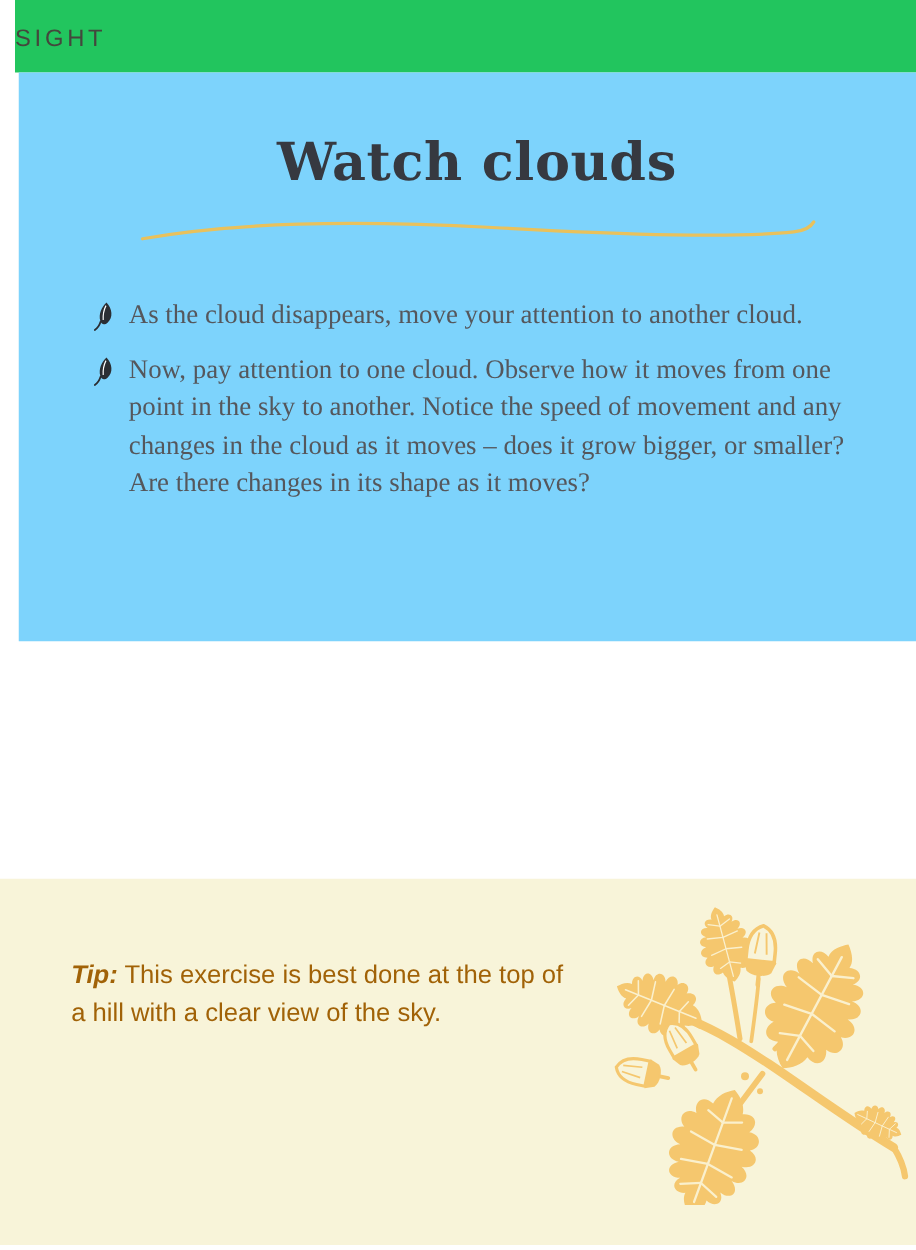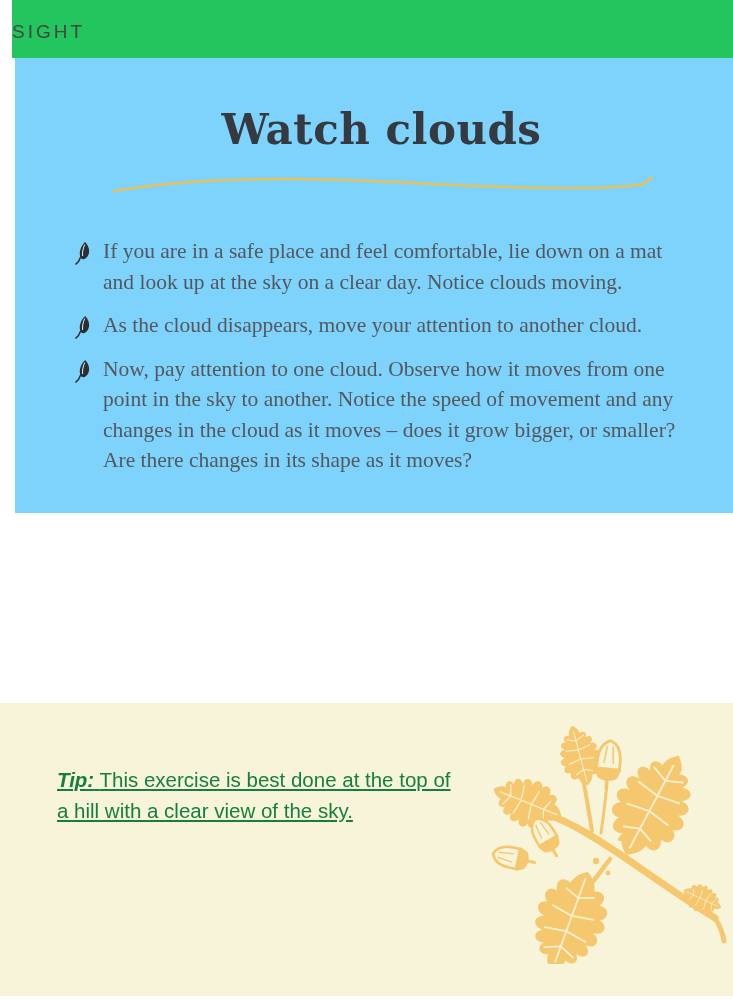--- a/index.html
+++ b/index.html
@@ -66,22 +66,21 @@
   .band-bottom{
     position:absolute;left:0;top:703px;width:733px;height:293px;
     background:#f8f4d9;
     overflow:hidden;
   }
   .tip{
     position:absolute;left:57px;top:40px;
     width:402px;
     font-family:"Liberation Sans", sans-serif;
     font-size:20.5px;line-height:31px;
-    color:#15803d;
-    text-decoration:underline;
+    color:#a16207;
   }
   .tip-label{font-style:italic;font-weight:700;}
   .oak-illustration{
     position:absolute;left:480px;top:8px;
     width:250px;height:253px;
   }
 </style>
 </head>
 <body>
 
@@ -94,28 +93,20 @@
   <main class="main">
     <h1 class="title">
       <span>Watch clouds</span><br>
     </h1>
 
     <svg class="squiggle-wrap" viewBox="0 0 545 26" aria-hidden="true">
       <path d="M5,17 C80,4 170,2 285,8 C395,14 478,16.5 526,11.5 C535,10.5 539.5,8 542,3.5" fill="none" stroke="#e9c15c" stroke-width="2.6" stroke-linecap="round"></path>
     </svg>
 
     <ul class="bullet-list">
-      <li class="bullet-item">
-        <svg class="bullet-icon" viewBox="0 0 20 28" aria-hidden="true">
-          <path d="M12,1 C17.5,7 18.5,15 13,20 C10,22.5 7,21.5 6.2,18.5 C4.3,12 7.5,5 12,1 Z" fill="#2b2e33"></path>
-          <path d="M11.5,4 C9.5,8 8.6,13 8.9,17.5" fill="none" stroke="#ffffff" stroke-width="1.1"></path>
-          <path d="M6.5,19 C5.5,22.2 3.6,25.2 1,27" fill="none" stroke="#2b2e33" stroke-width="1.7" stroke-linecap="round"></path>
-        </svg>
-        <span class="bullet-text">If you are in a safe place and feel comfortable, lie down on a mat and look up at the sky on a clear day. Notice clouds moving.</span>
-      </li>
       <li class="bullet-item">
         <svg class="bullet-icon" viewBox="0 0 20 28" aria-hidden="true">
           <path d="M12,1 C17.5,7 18.5,15 13,20 C10,22.5 7,21.5 6.2,18.5 C4.3,12 7.5,5 12,1 Z" fill="#2b2e33"></path>
           <path d="M11.5,4 C9.5,8 8.6,13 8.9,17.5" fill="none" stroke="#ffffff" stroke-width="1.1"></path>
           <path d="M6.5,19 C5.5,22.2 3.6,25.2 1,27" fill="none" stroke="#2b2e33" stroke-width="1.7" stroke-linecap="round"></path>
         </svg>
         <span class="bullet-text">As the cloud disappears, move your attention to another cloud.</span>
       </li>
       <li class="bullet-item">
         <svg class="bullet-icon" viewBox="0 0 20 28" aria-hidden="true">

